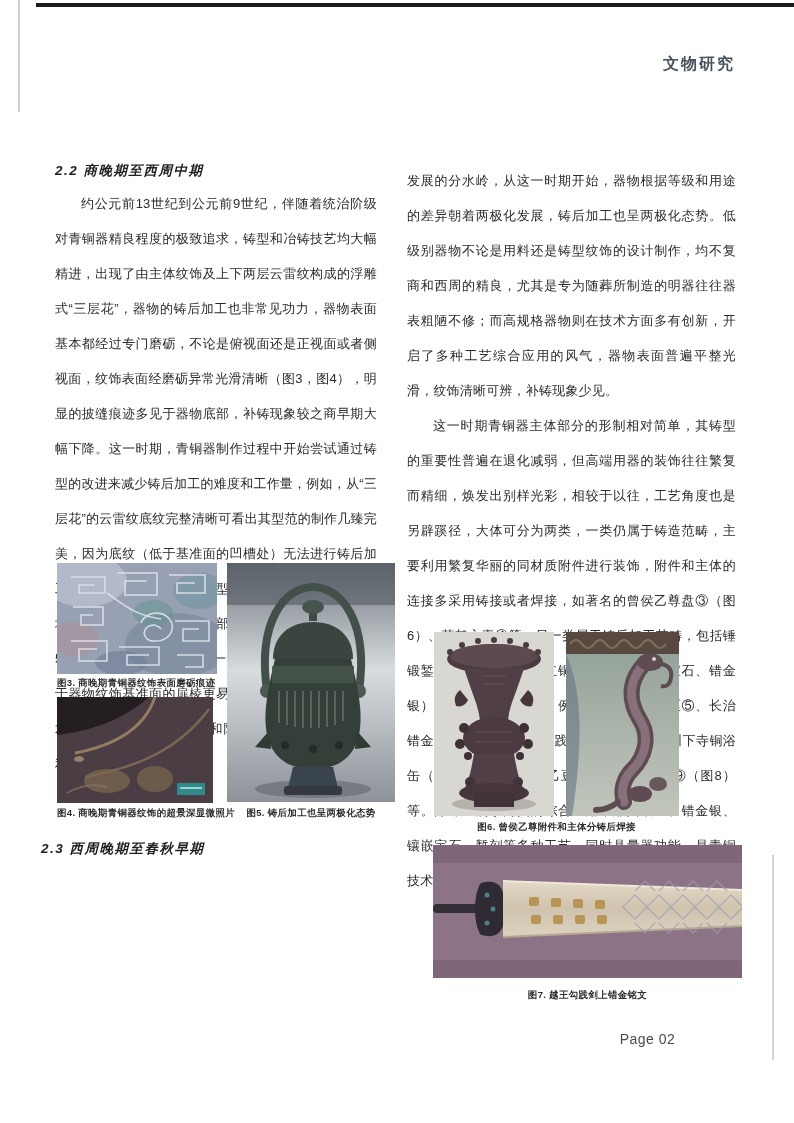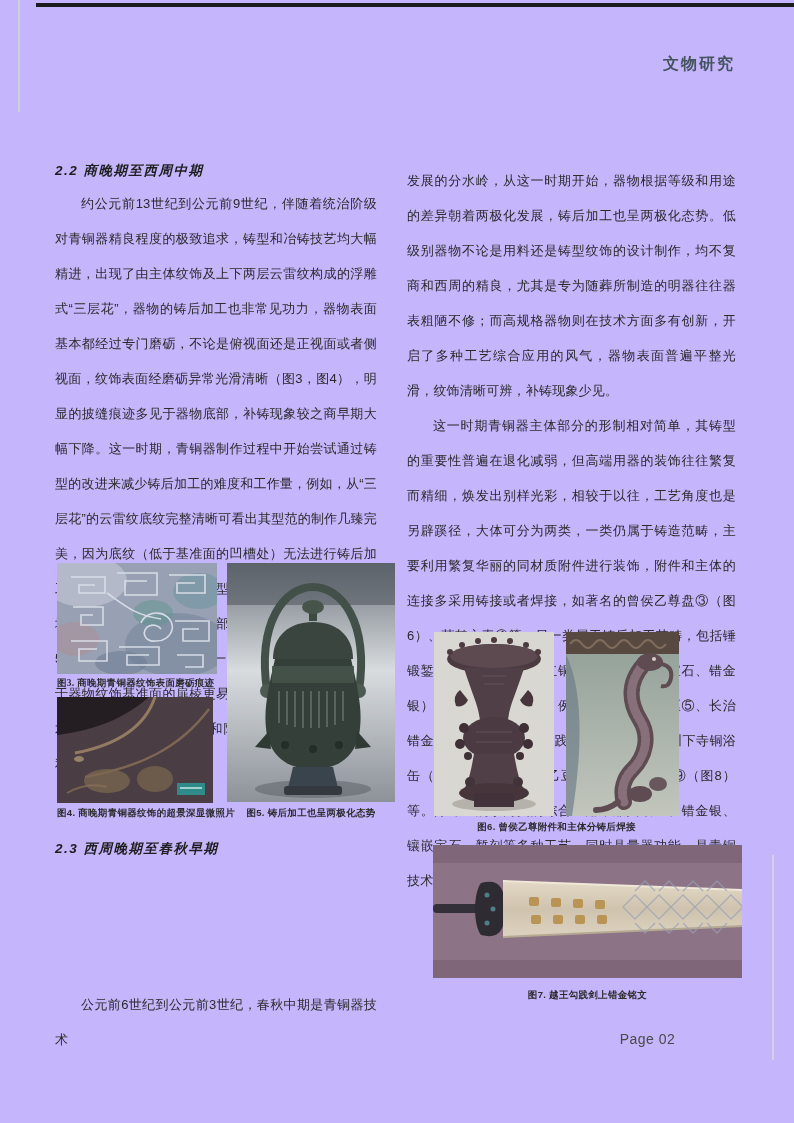--- a/index.html
+++ b/index.html
@@ -1,18 +1,18 @@
 <!DOCTYPE html>
 <html><head>
 <meta charset="utf-8">
 <style>
   html,body { margin:0; padding:0; background:#eceadf; }
   .page {
     position:relative; width:794px; height:1123px; margin:0 auto;
-    background:#c4b5fd; overflow:hidden;
+    background:#ffffff; overflow:hidden;
     font-family:"Liberation Sans", sans-serif;
     box-shadow:0 0 6px rgba(0,0,0,.25);
   }
   .abs { position:absolute; }
   .top-rule { left:36px; top:3px; width:758px; height:4px; background:#1b1b1b; }
   .edge-line-left { left:18px; top:0; width:2px; height:112px; background:#cdd0d2; }
   .edge-line-right { left:772px; top:855px; width:2px; height:205px; background:#d2d4d6; }
 
   .header-label {
     left:435px; top:54px; width:300px; text-align:right;
@@ -40,26 +40,26 @@
   .fig { overflow:hidden; background:#888; }
   .fig svg { display:block; }
 
   .page-num { left:560px; top:1031px; width:175px; text-align:center;
     font-size:14px; color:#4a4a4a; letter-spacing:.5px; }
 
   
   .h22  { left:55px; top:162px; width:322px; }
   .p22  { left:55px; top:186px; width:322px; }
   .fig3 { left:57px; top:563px; width:160px; height:111px; }
-  .cap3 { left:57px; top:677px; width:230px;font-family:Liberation Serif, serif; }
+  .cap3 { left:57px; top:677px; width:230px; }
   .fig4 { left:57px; top:697px; width:156px; height:106px; }
   .cap4 { left:57px; top:807px; width:235px; }
   .fig5 { left:227px; top:563px; width:168px; height:239px; }
   .cap5 { left:222px; top:807px; width:178px; }
-  .h23  { left:55px; top:840px; width:322px; }
+  .h23  { left:41px; top:840px; width:322px; }
   .p23  { left:55px; top:864px; width:322px; }
   .h24  { left:55px; top:963px; width:322px; }
   .p24  { left:55px; top:987px; width:322px; }
 
   .rtext { left:407px; top:163px; width:329px; }
   .fig6a { left:434px; top:632px; width:120px; height:184px; }
   .fig6b { left:566px; top:632px; width:113px; height:184px; }
   .cap6  { left:424px; top:821px; width:265px; }
   .fig7  { left:433px; top:845px; width:309px; height:133px; }
   .cap7  { left:433px; top:989px; width:309px; }
@@ -159,23 +159,20 @@
       <path d="M130,168 l14,16 l-16,2 Z" fill="#2e3a33"></path>
       <path d="M86,204 l-9,17 h18 Z" fill="#2e3a33"></path>
       <path d="M66,204 L61,225 h50 l-5,-21 Z" fill="#3a444d"></path>
       <rect x="57" y="223" width="58" height="9" rx="3" fill="#33393f"></rect>
     </svg>
   </div>
   <div class="abs caption cap5 center">图5. 铸后加工也呈两极化态势</div>
 
   <div class="abs sec-heading h23">2.3 西周晚期至春秋早期</div>
 
-  <div class="abs body-text p24">
-    <p class="indent">公元前6世纪到公元前3世纪，春秋中期是青铜器技术</p>
-  </div>
 
   <div class="abs body-text rtext">
     <p>发展的分水岭，从这一时期开始，器物根据等级和用途的差异朝着两极化发展，铸后加工也呈两极化态势。低级别器物不论是用料还是铸型纹饰的设计制作，均不复商和西周的精良，尤其是专为随葬所制造的明器往往器表粗陋不修；而高规格器物则在技术方面多有创新，开启了多种工艺综合应用的风气，器物表面普遍平整光滑，纹饰清晰可辨，补铸现象少见。</p>
     <p class="indent">这一时期青铜器主体部分的形制相对简单，其铸型的重要性普遍在退化减弱，但高端用器的装饰往往繁复而精细，焕发出别样光彩，相较于以往，工艺角度也是另辟蹊径，大体可分为两类，一类仍属于铸造范畴，主要利用繁复华丽的同材质附件进行装饰，附件和主体的连接多采用铸接或者焊接，如著名的曾侯乙尊盘③（图6）、莲鹤方壶④等；另一类属于铸后加工范畴，包括锤锻錾刻、镶嵌磨错（嵌红铜、镶嵌绿松石等宝石、错金银）、鎏金和包金银等，例如太原金胜村铜匜⑤、长治错金云纹盖豆⑥、越王勾践剑⑦（图7）、淅川下寺铜浴缶（错红铜）⑧、曾侯乙豆（镶嵌绿松石）⑨（图8）等。陈璋壶属于两类的综合应用，兼具镂空、错金银、镶嵌宝石、錾刻等多种工艺，同时具量器功能，是青铜技术的巅峰之作⑩。</p>
   </div>
 
   <div class="abs fig fig6a">
     <svg width="120" height="184" viewBox="0 0 120 184">
       <rect width="120" height="184" fill="#d8d7d2"></rect>
       <ellipse cx="60" cy="172" rx="42" ry="7" fill="#b5b2ab"></ellipse>

